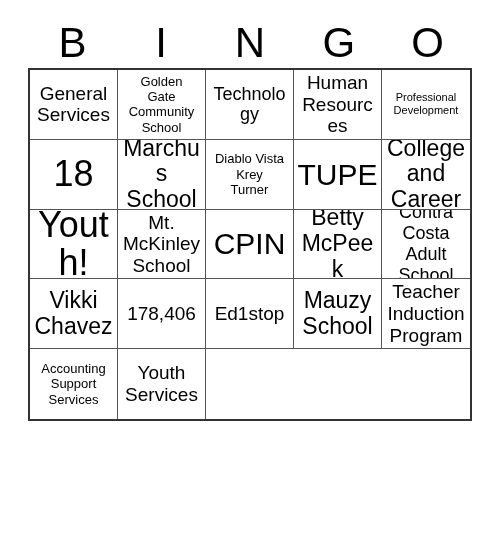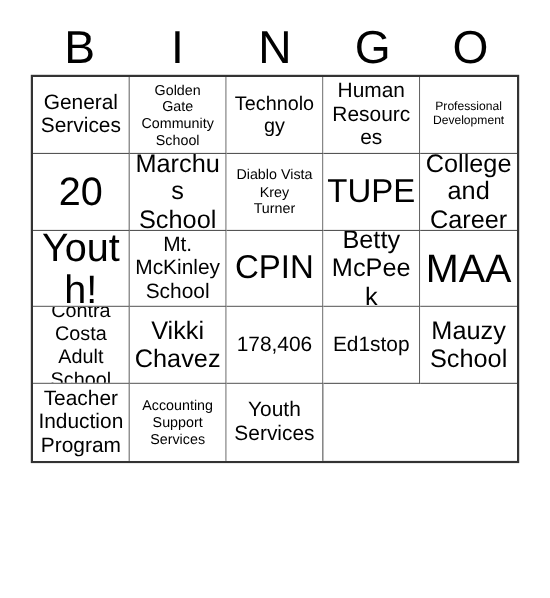--- a/index.html
+++ b/index.html
@@ -127,21 +127,21 @@
     <div class="bingo-cell">
       <span class="cell-text fs-l">Human
 Resources</span>
     </div>
 
     <div class="bingo-cell">
       <span class="cell-text fs-xs">Professional
 Development</span>
     </div>
     <div class="bingo-cell">
-      <span class="cell-text fs-huge">20</span>
+      <span class="cell-text fs-huge">18</span>
     </div>
     <div class="bingo-cell">
       <span class="cell-text fs-xl">Marchus
 School</span>
     </div>
     <div class="bingo-cell">
       <span class="cell-text fs-s">Diablo Vista
 Krey
 Turner</span>
     </div>
@@ -164,23 +164,20 @@
     </div>
     <div class="bingo-cell">
       <span class="cell-text fs-xxl">CPIN</span>
     </div>
 
     <div class="bingo-cell">
       <span class="cell-text fs-xl">Betty
 McPeek</span>
     </div>
     <div class="bingo-cell">
-      <span class="cell-text fs-huge">MAA</span>
-    </div>
-    <div class="bingo-cell">
       <span class="cell-text fs-m">Contra
 Costa
 Adult
 School</span>
     </div>
     <div class="bingo-cell">
       <span class="cell-text fs-xl">Vikki
 Chavez</span>
     </div>
     <div class="bingo-cell">

